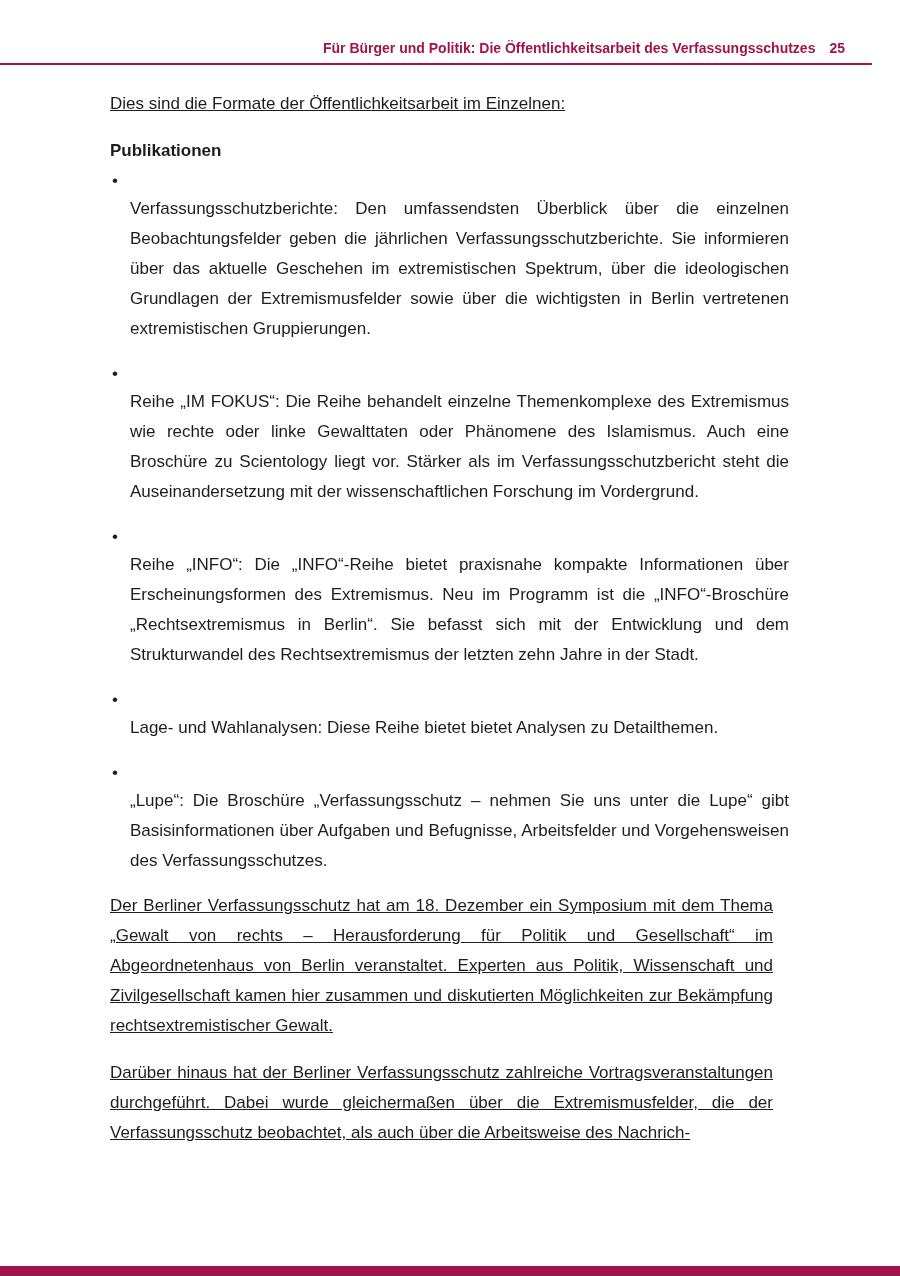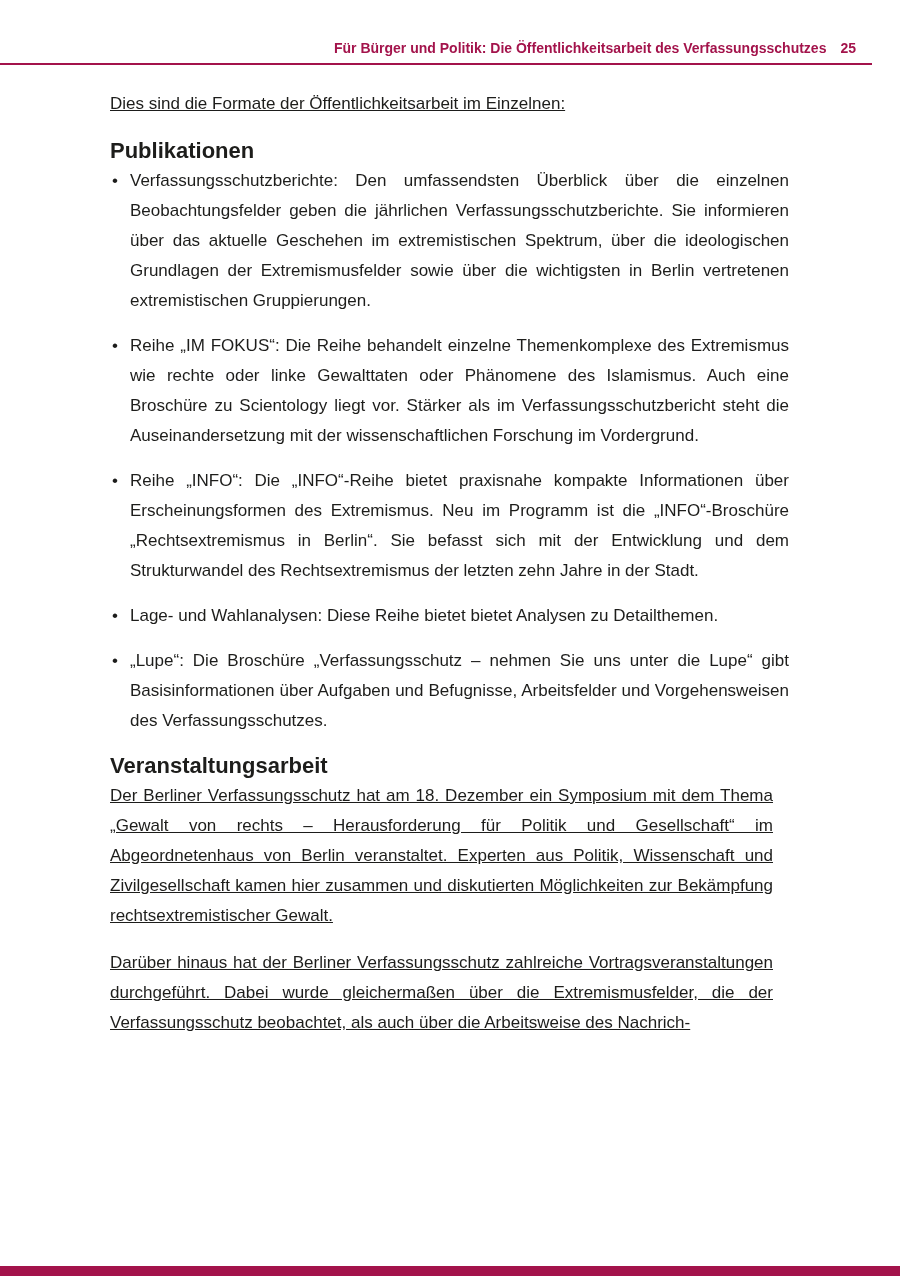--- a/index.html
+++ b/index.html
@@ -14,21 +14,21 @@
     background: #ffffff;
     color: var(--text);
     font-family: "Liberation Sans", sans-serif;
     position: relative;
     overflow: hidden;
   }
 
   
   .running-head {
     padding-top: 40px;
-    padding-right: 44px;
+    padding-right: 55px;
     text-align: right;
     color: var(--accent);
     font-weight: bold;
     font-size: 14px;
     line-height: 16px;
     letter-spacing: 0;
   }
   .running-head .page-number {
     margin-left: 14px;
   }
@@ -46,21 +46,21 @@
     line-height: 30px;
     text-align: justify;
     hyphens: auto;
     -webkit-hyphens: auto;
   }
   main p {
     margin: 0 16px 17px 0;
     text-decoration: underline;
   }
   main h2 {
-    font-size: 22px;
+    font-size: 17px;
     line-height: 30px;
     font-weight: bold;
     margin: 8px 0 0 0;
     text-align: left;
   }
   ul.pub-list {
     list-style: none;
     margin: 0;
     padding: 0;
   }
@@ -70,20 +70,21 @@
   }
   ul.pub-list .bullet {
     flex: none;
     width: 20px;
     padding-left: 2px;
     text-align: left;
   }
   ul.pub-list .li-text {
     flex: 1;
     text-align: justify;
+    margin-top: 28px;
   }
 
   
   .footer-bar {
     position: absolute;
     left: 0;
     right: 0;
     bottom: 0;
     height: 10px;
     background: var(--accent);
@@ -120,18 +121,17 @@
     <li>
       <span class="bullet">•</span>
       <span class="li-text">Lage- und Wahlanalysen: Diese Reihe bietet bietet Analysen zu Detailthemen.</span>
     </li>
     <li>
       <span class="bullet">•</span>
       <span class="li-text">„Lupe“: Die Broschüre „Verfassungsschutz – nehmen Sie uns unter die Lupe“ gibt Basisinformationen über Aufgaben und Befugnisse, Arbeitsfelder und Vorgehensweisen des Verfassungsschutzes.</span>
     </li>
   </ul>
 
-  <h2>Veranstaltungsarbeit</h2>
   <p>Der Berliner Verfassungsschutz hat am 18. Dezember ein Symposium mit dem Thema „Gewalt von rechts – Herausforderung für Politik und Gesellschaft“ im Abgeordnetenhaus von Berlin veranstaltet. Experten aus Politik, Wissenschaft und Zivilgesellschaft kamen hier zusammen und diskutierten Möglichkeiten zur Bekämpfung rechtsextremistischer Gewalt.</p>
   <p>Darüber hinaus hat der Berliner Verfassungsschutz zahlreiche Vortragsveranstaltungen durchgeführt. Dabei wurde gleichermaßen über die Extremismusfelder, die der Verfassungsschutz beobachtet, als auch über die Arbeitsweise des Nachrich-</p>
 </main>
 
 <div class="footer-bar"></div>
 
 </body></html>

